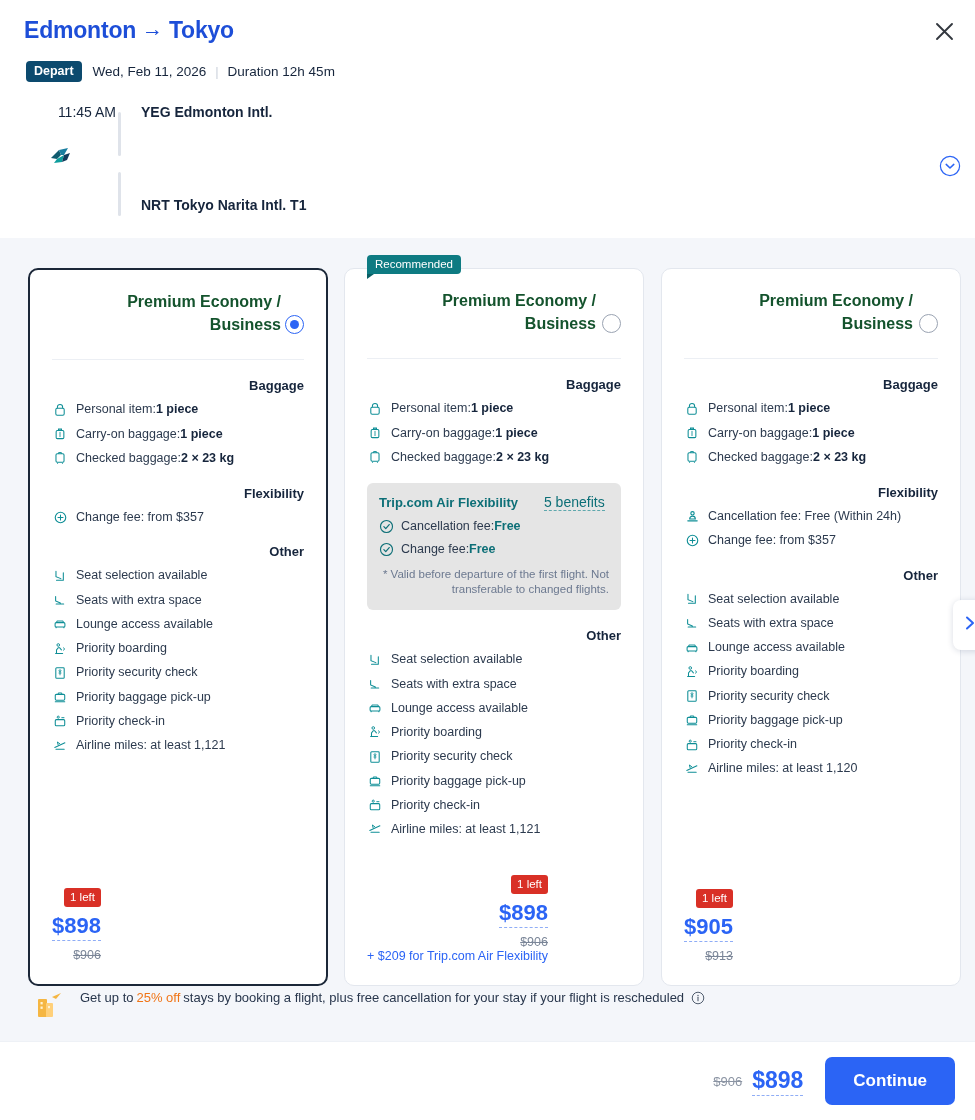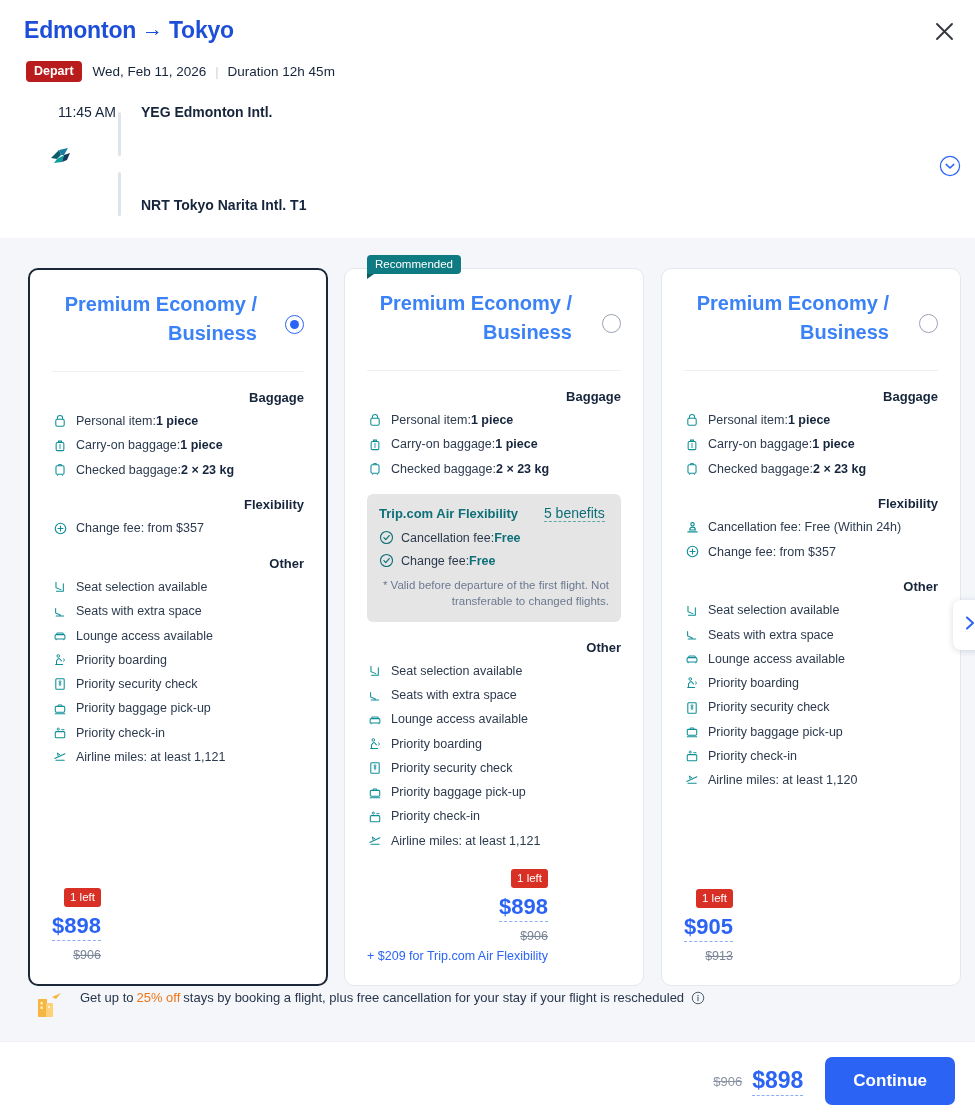--- a/index.html
+++ b/index.html
@@ -25,21 +25,21 @@
   .title .arrow { display: inline-block; padding: 0 6px; font-size: 21px; position: relative; top: -2px; }
   .close-btn {
     position: absolute; right: 14px; top: 14px; width: 34px; height: 34px;
     display: flex; align-items: center; justify-content: center;
     cursor: pointer; border-radius: 4px;
   }
   .close-btn svg { display: block; }
 
   .meta-row { position: absolute; left: 26px; top: 61px; display: flex; align-items: center; }
   .depart-badge {
-    background: #b91c1c; color: #ffffff; font-size: 12.5px; font-weight: bold;
+    background: #0c4a6e; color: #ffffff; font-size: 12.5px; font-weight: bold;
     border-radius: 4px; padding: 4px 8px 4px 8px; line-height: 1;
   }
   .meta-date { font-size: 13.5px; color: #16253c; margin-left: 11px; }
   .meta-sep { color: #cdd3dd; margin: 0 9px; font-size: 13px; }
   .meta-dur { font-size: 13.5px; color: #16253c; }
 
   
   .itin { position: absolute; left: 0; top: 96px; width: 975px; }
   .itin-time {
     position: absolute; left: 26px; width: 90px; text-align: right;
@@ -95,22 +95,23 @@
     padding: 3px 8px 4px; border-radius: 4px 4px 4px 0;
   }
   .rec-badge::after {
     content: ""; position: absolute; left: 0; bottom: -5px;
     border-left: 0 solid transparent; border-right: 7px solid transparent;
     border-top: 5px solid #0a5f65;
   }
 
   .card-inner { padding: 20px 22px 0 22px; position: relative; height: 100%; }
   .cabin-name {
-    font-size: 20px; font-weight: bold; color: #3b82f6; line-height: 1.45;
+    font-size: 16px; font-weight: bold; color: #14532d; line-height: 1.45;
     width: 205px;
+    margin-left: 24px;
   }
   .radio {
     position: absolute; right: 22px; top: 45px; width: 19px; height: 19px;
     border-radius: 50%; border: 1.5px solid #9aa3b2; background: #fff; cursor: pointer;
   }
   .radio.sel { border: 1.5px solid #2b64f5; background: #fff; }
   .radio.sel::after {
     content: ""; position: absolute; left: 50%; top: 50%; width: 9px; height: 9px;
     margin: -4.5px 0 0 -4.5px; border-radius: 50%; background: #2b64f5;
   }
@@ -143,21 +144,21 @@
     display: inline-block; background: #d93026; color: #fff; font-size: 11.5px;
     padding: 2px 6px 3px; border-radius: 3px; line-height: 1.25;
   }
   .price {
     font-size: 22px; font-weight: bold; color: #2b64f5; margin-top: 6px;
     display: inline-block; border-bottom: 1px dashed #8fadf6; padding-bottom: 1px;
   }
   .price-old {
     font-size: 12.5px; color: #7b8698; text-decoration: line-through; margin-top: 7px;
   }
-  .addon { font-size: 12.5px; color: #2b64f5; margin-top: 6px; }
+  .addon { font-size: 12.5px; color: #2b64f5; }
 
   
   .next-arrow {
     position: absolute; right: -12px; top: 362px; width: 34px; height: 50px;
     background: #ffffff; border-radius: 8px; box-shadow: 0 1px 6px rgba(20,40,80,.16);
     display: flex; align-items: center; justify-content: center; cursor: pointer;
   }
 
   
   .promo {

